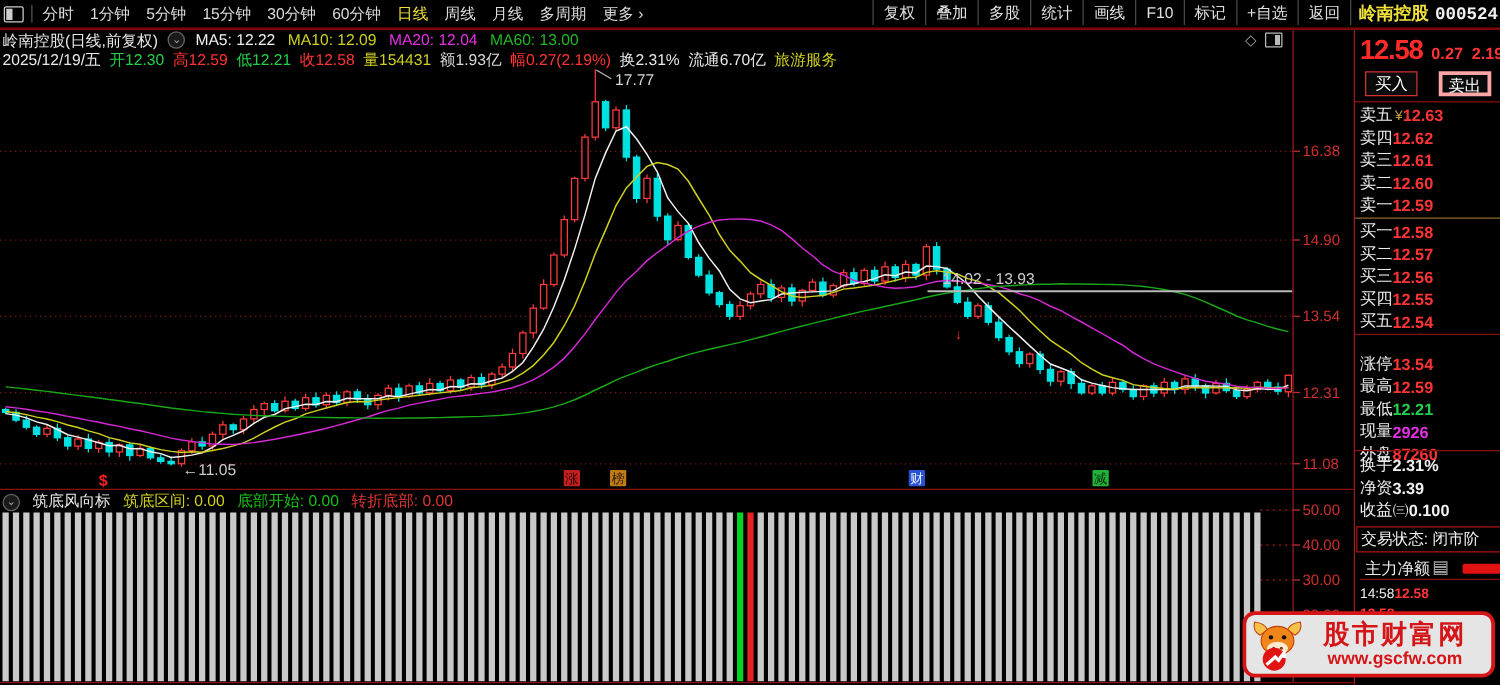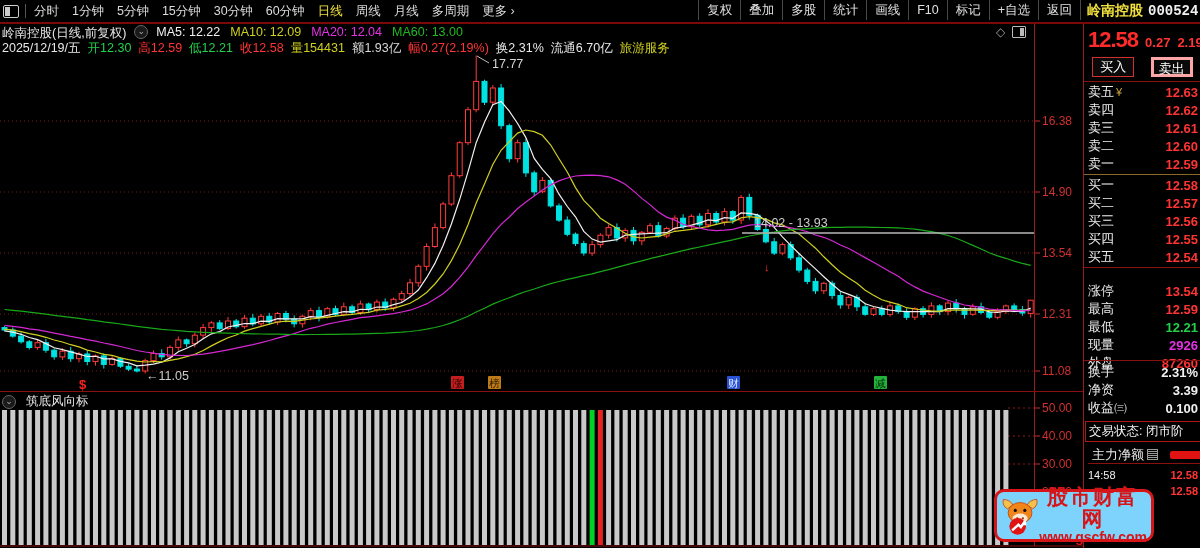--- a/index.html
+++ b/index.html
@@ -38,38 +38,38 @@
   #q-chg,#q-pct{font-size:13px;font-weight:700;color:#ff3434;margin-left:7px;}
   #q-btns{position:absolute;left:0;top:33px;width:117px;display:flex;justify-content:space-around;}
   #q-btns button{width:42px;height:20px;background:#0a0a0a;color:#fff;font-size:13px;padding:0;
     font-family:"Liberation Sans",sans-serif;cursor:pointer;}
   #btn-buy{border:1px solid #d03030;}
   #btn-sell{border:3px solid #fca5a5;}
   .sep{position:absolute;left:0;width:117px;height:0;border-top:1px solid #8a1010;}
   .sep.gold{border-top:1px solid #8a6a2a;}
   .qlist{position:absolute;left:0;width:117px;}
   #q-asks{top:59px;} #q-bids{top:152px;} #q-stats1{top:258px;} #q-stats2{top:339px;}
-  .qrow{height:18px;display:flex;justify-content:space-between;align-items:center;padding:0 3px 0 4px;font-size:13px;}
+  .qrow{height:18px;display:flex;justify-content:flex-start;align-items:center;padding:0 3px 0 4px;font-size:13px;}
   .qrow .lbl{color:#ececec;}
   .qrow .val{font-weight:700;}
   .qrow .mark{color:#c8a23c;font-size:11px;margin-left:2px;}
   #q-status{position:absolute;left:1px;top:397px;width:113px;height:19px;border:1px solid #b01515;
     color:#f2f2f2;font-size:12.5px;line-height:19px;padding-left:3px;white-space:nowrap;overflow:hidden;}
   #q-mainnet{position:absolute;left:4px;top:422px;width:117px;height:18px;display:flex;align-items:center;padding:0 3px 0 4px;
     border-bottom:1px solid #8a1010;box-sizing:border-box;}
   #q-mainnet .lbl{color:#ececec;font-size:13px;}
   .mn-ico{width:9px;height:9px;border:1px solid #999;margin-left:3px;background:
     repeating-linear-gradient(#000 0 1px,#999 1px 2px);}
   .mn-bar{margin-left:auto;width:32px;height:8px;background:#e01212;border-radius:2px;}
   #q-ticks{position:absolute;left:0;top:443px;width:117px;}
   #q-ticks .qrow{height:16px;font-size:11px;}
   #q-ticks .tm{color:#f0f0f0;}
   #q-ticks .pr{color:#ff3434;font-weight:700;}
   
-  #logo{position:absolute;left:994px;top:489px;width:160px;height:53px;background:#7dd3fc;
+  #logo{position:absolute;left:994px;top:489px;width:202px;height:53px;background:#e5e5e5;
     border:3px solid #d61518;border-radius:10px;z-index:9;display:flex;align-items:center;
     box-sizing:border-box;padding:1px 4px;cursor:pointer;}
   #logo-text{flex:1;text-align:center;line-height:1.05;}
   #logo-title{color:#d61518;font-size:21px;font-weight:700;letter-spacing:2px;}
   #logo-url{color:#d61518;font-size:14px;font-weight:700;}
   .ax{font-size:12px;fill:#d03030;font-family:"Liberation Sans",sans-serif;}
 </style>
 </head>
 <body>
 
@@ -556,20 +556,21 @@
   <div id="corner-icons">
     <span>◇</span>
     <span class="mini-box">
         <i></i>
       </span>
   </div>
 
   <div id="sub-header">
     <span class="collapse-ico">⌄</span>
     <span style="color:#e8e8e8;">筑底风向标</span>
+    <span id="sub-header-vals"><span style="color: rgb(207, 207, 32); margin-right: 10px;">筑底区间: 0.00</span><span style="color: rgb(22, 193, 22); margin-right: 10px;">底部开始: 0.00</span><span style="color: rgb(226, 53, 53); margin-right: 10px;">转折底部: 0.00</span></span>
   </div>
 
   <div id="qpanel">
     <div id="q-pricebox">
       <span id="q-price">12.58</span>
       <span id="q-chg">0.27</span>
       <span id="q-pct">2.19</span>
     </div>
     <div id="q-btns">
       <button id="btn-buy">买入</button>

